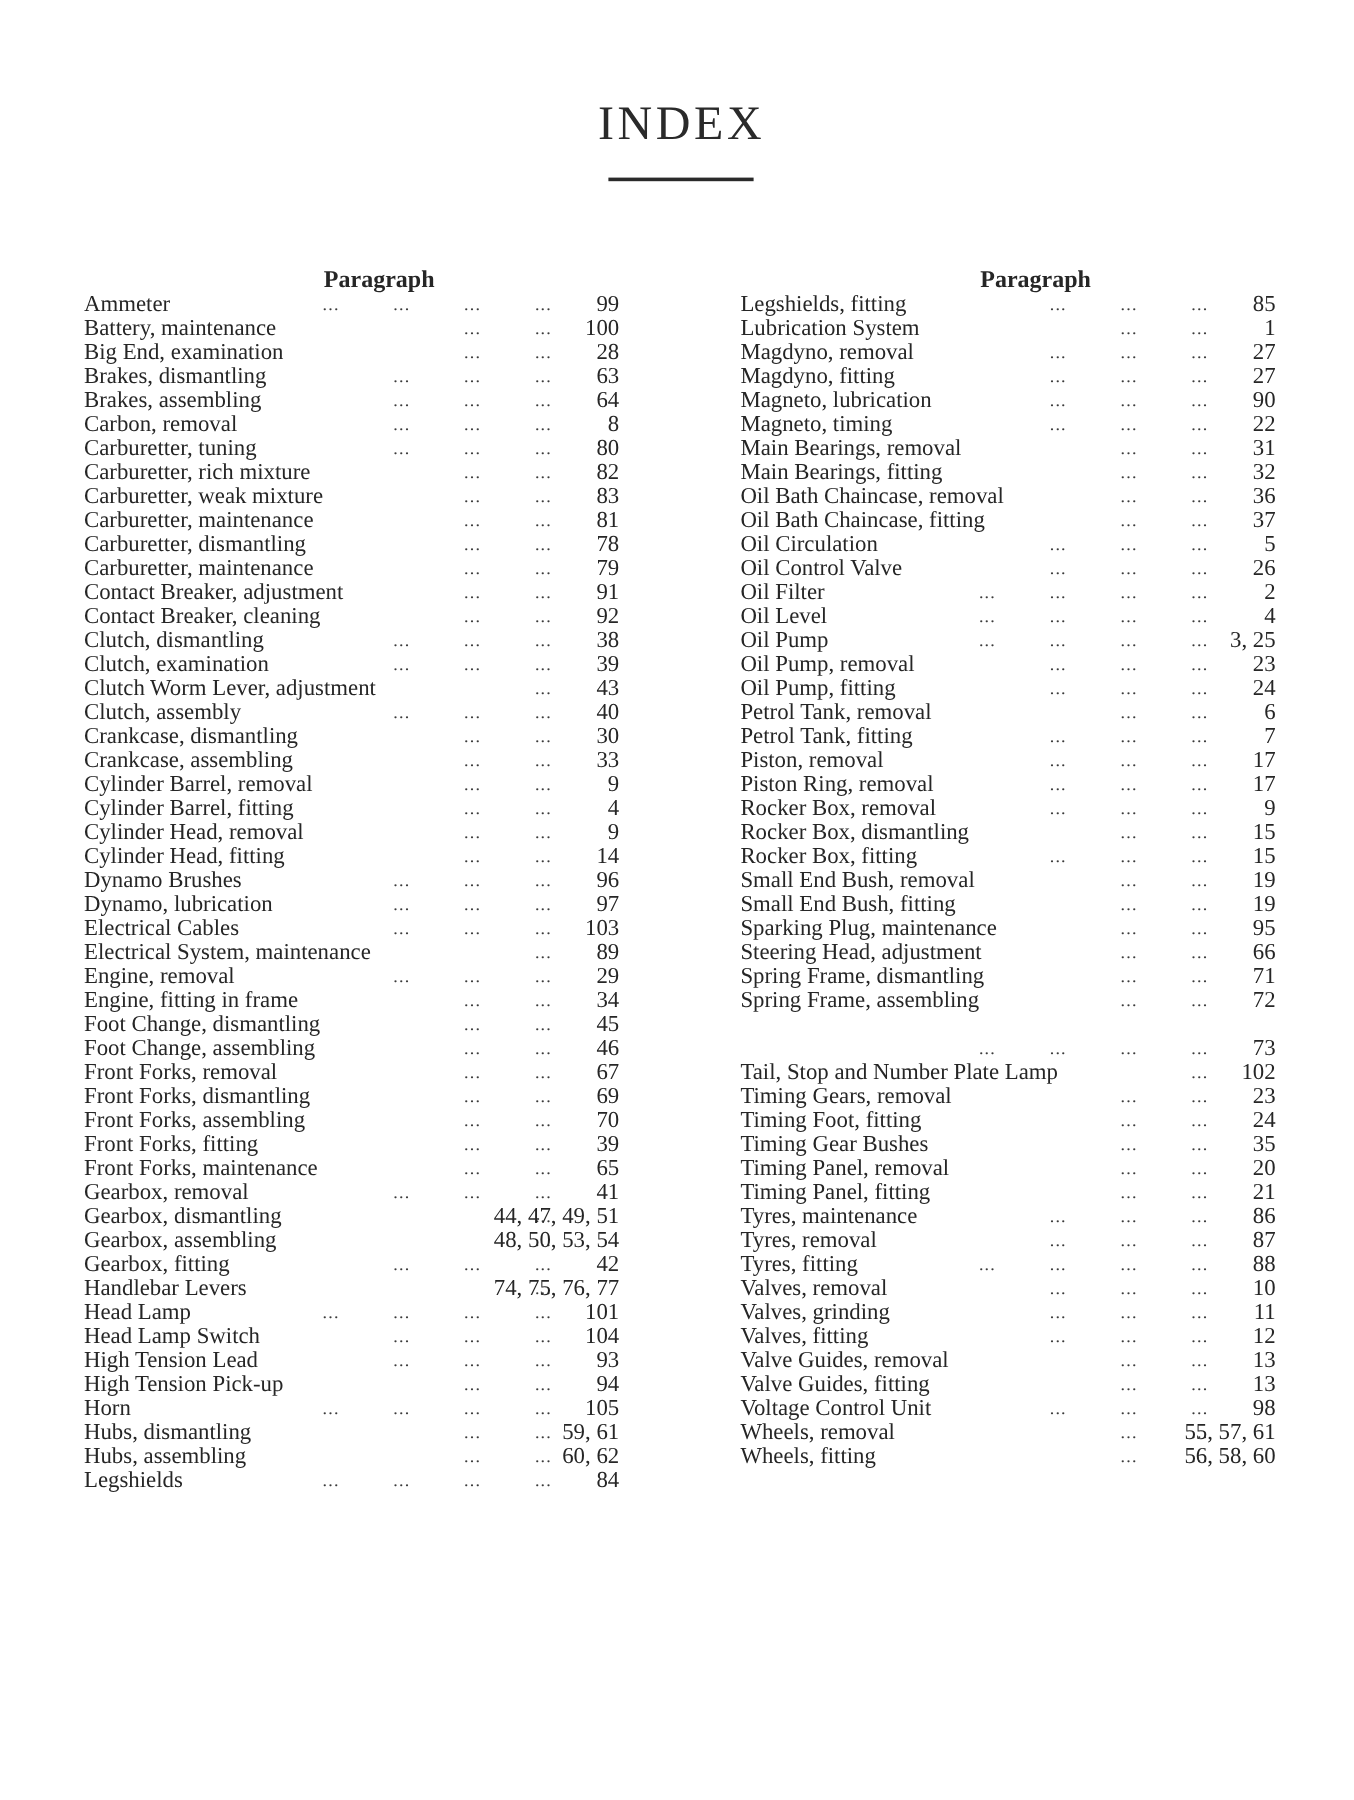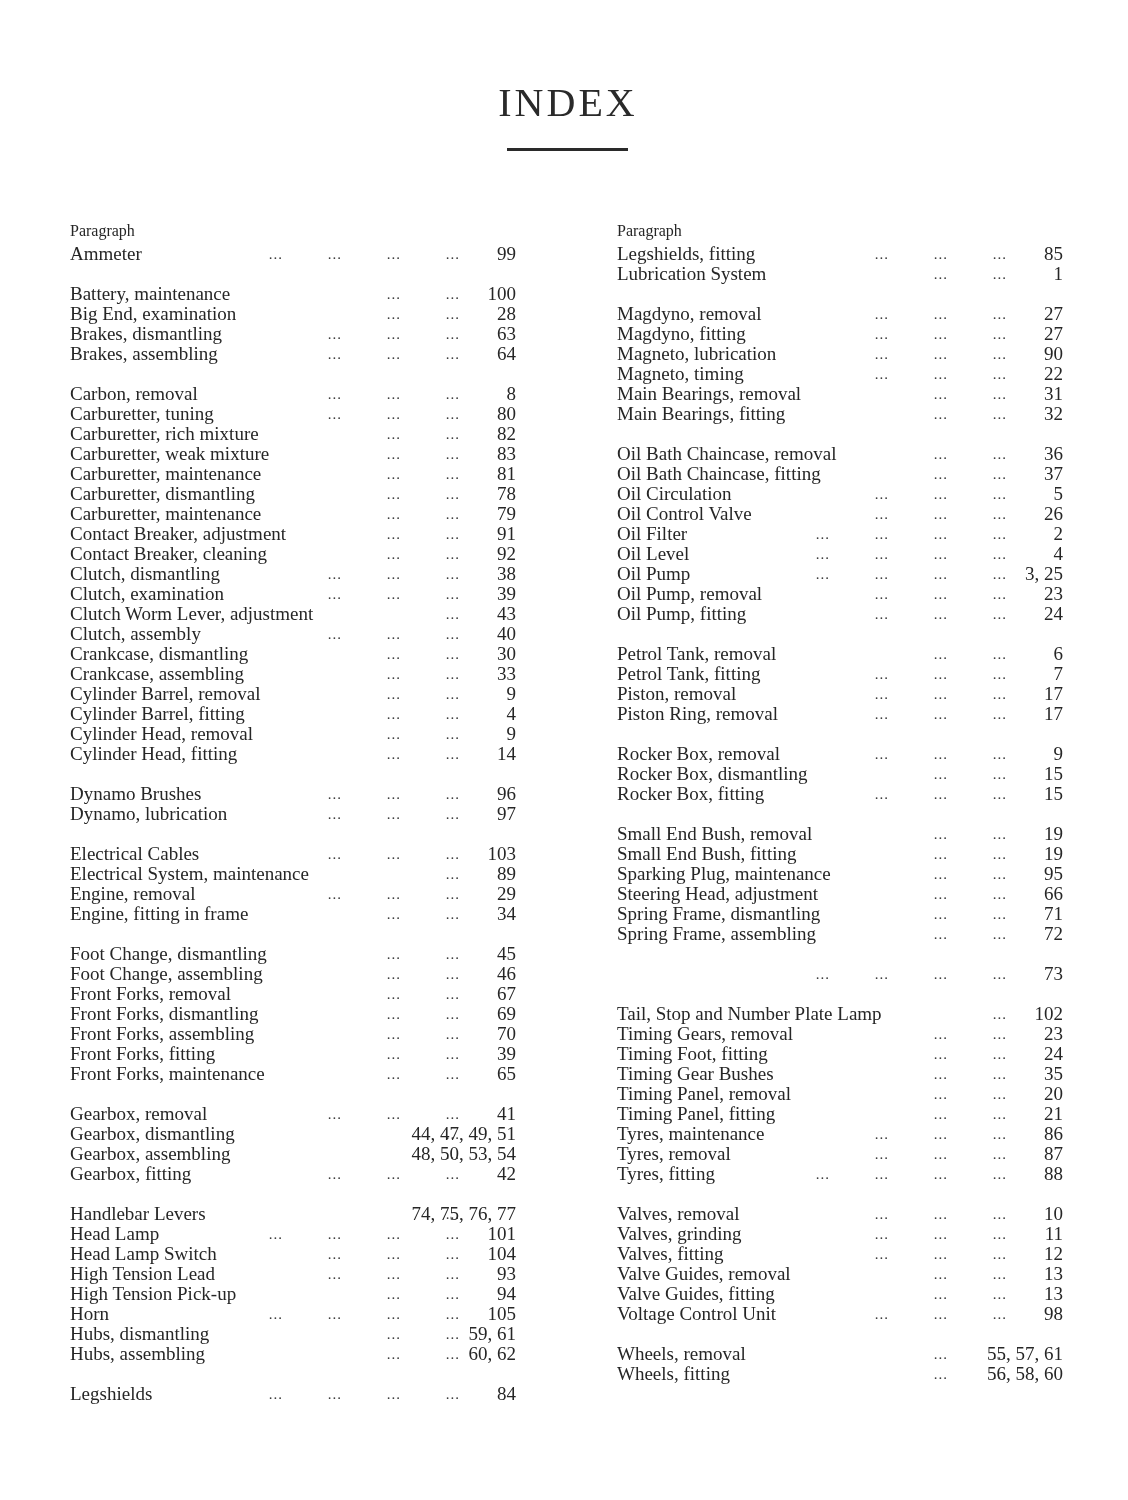--- a/index.html
+++ b/index.html
@@ -12,28 +12,29 @@
     position: absolute; left: 0; top: 52px; width: 1136px; text-align: center;
     font-size: 40px; letter-spacing: 3px; font-weight: normal; color: #2a2a2a;
   }
   .rule {
     position: absolute; left: 507px; top: 148px; width: 121px; height: 3px; background: #2a2a2a;
   }
   .col { position: absolute; top: 222px; width: 470px; }
   .col.left { left: 70px; }
   .col.right { left: 617px; }
   .col-head {
-    height: 22px; text-align: left; font-size: 16px; padding-right: 0;
+    height: 22px; text-align: center; font-size: 20px; padding-right: 0;
     margin-right: -22px;
+    font-weight: bold;
   }
   .entry {
     position: relative; height: 20px; line-height: 20px; font-size: 19px;
     white-space: nowrap;
   }
-  .entry.gap { margin-top: 20px; }
+  .entry.gap { }
   .entry.wrap { height: 40px; }
   .entry .label { position: absolute; left: 0; top: 0; }
   .entry .label .cont { display: block; padding-left: 42px; }
   .entry .dots {
     position: absolute; right: 80px; top: 0; letter-spacing: 1px; color: #3a3a3a;
     word-spacing: 40px; font-size: 15px;
   }
   .entry.wrap .dots { top: 20px; }
   .entry .para { position: absolute; right: 24px; top: 0; text-align: right; }
   .entry.wrap .para { top: 20px; }

